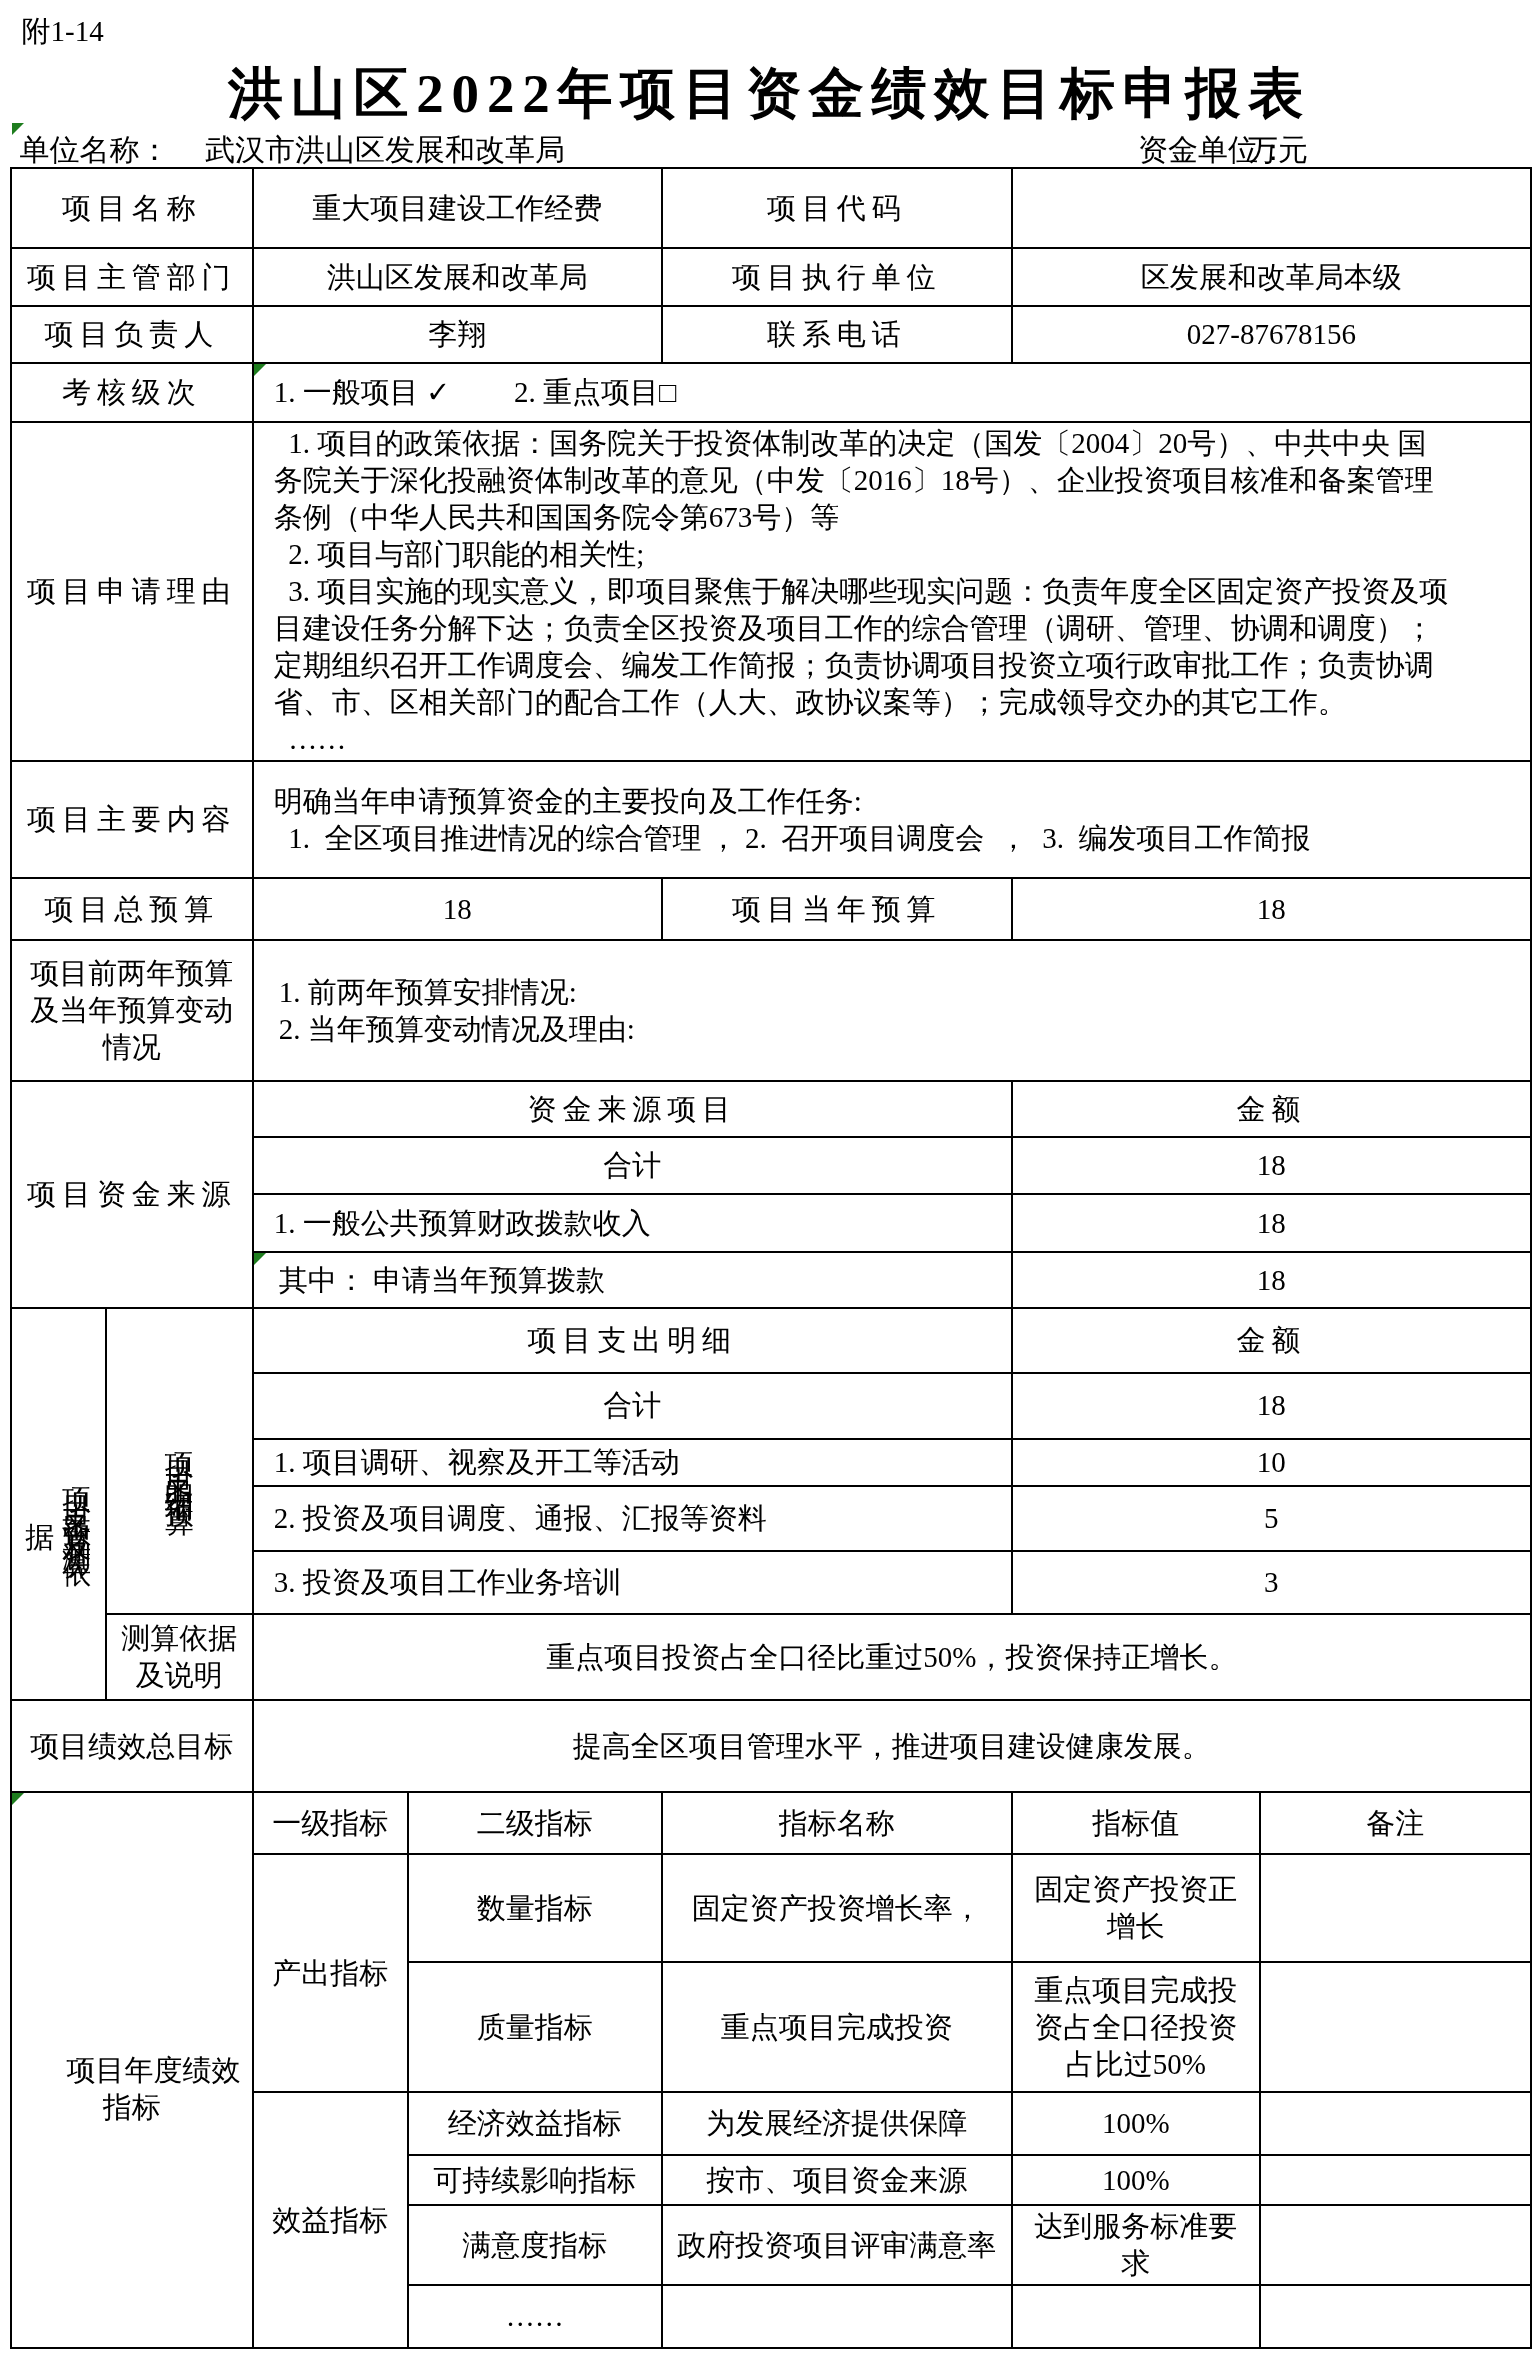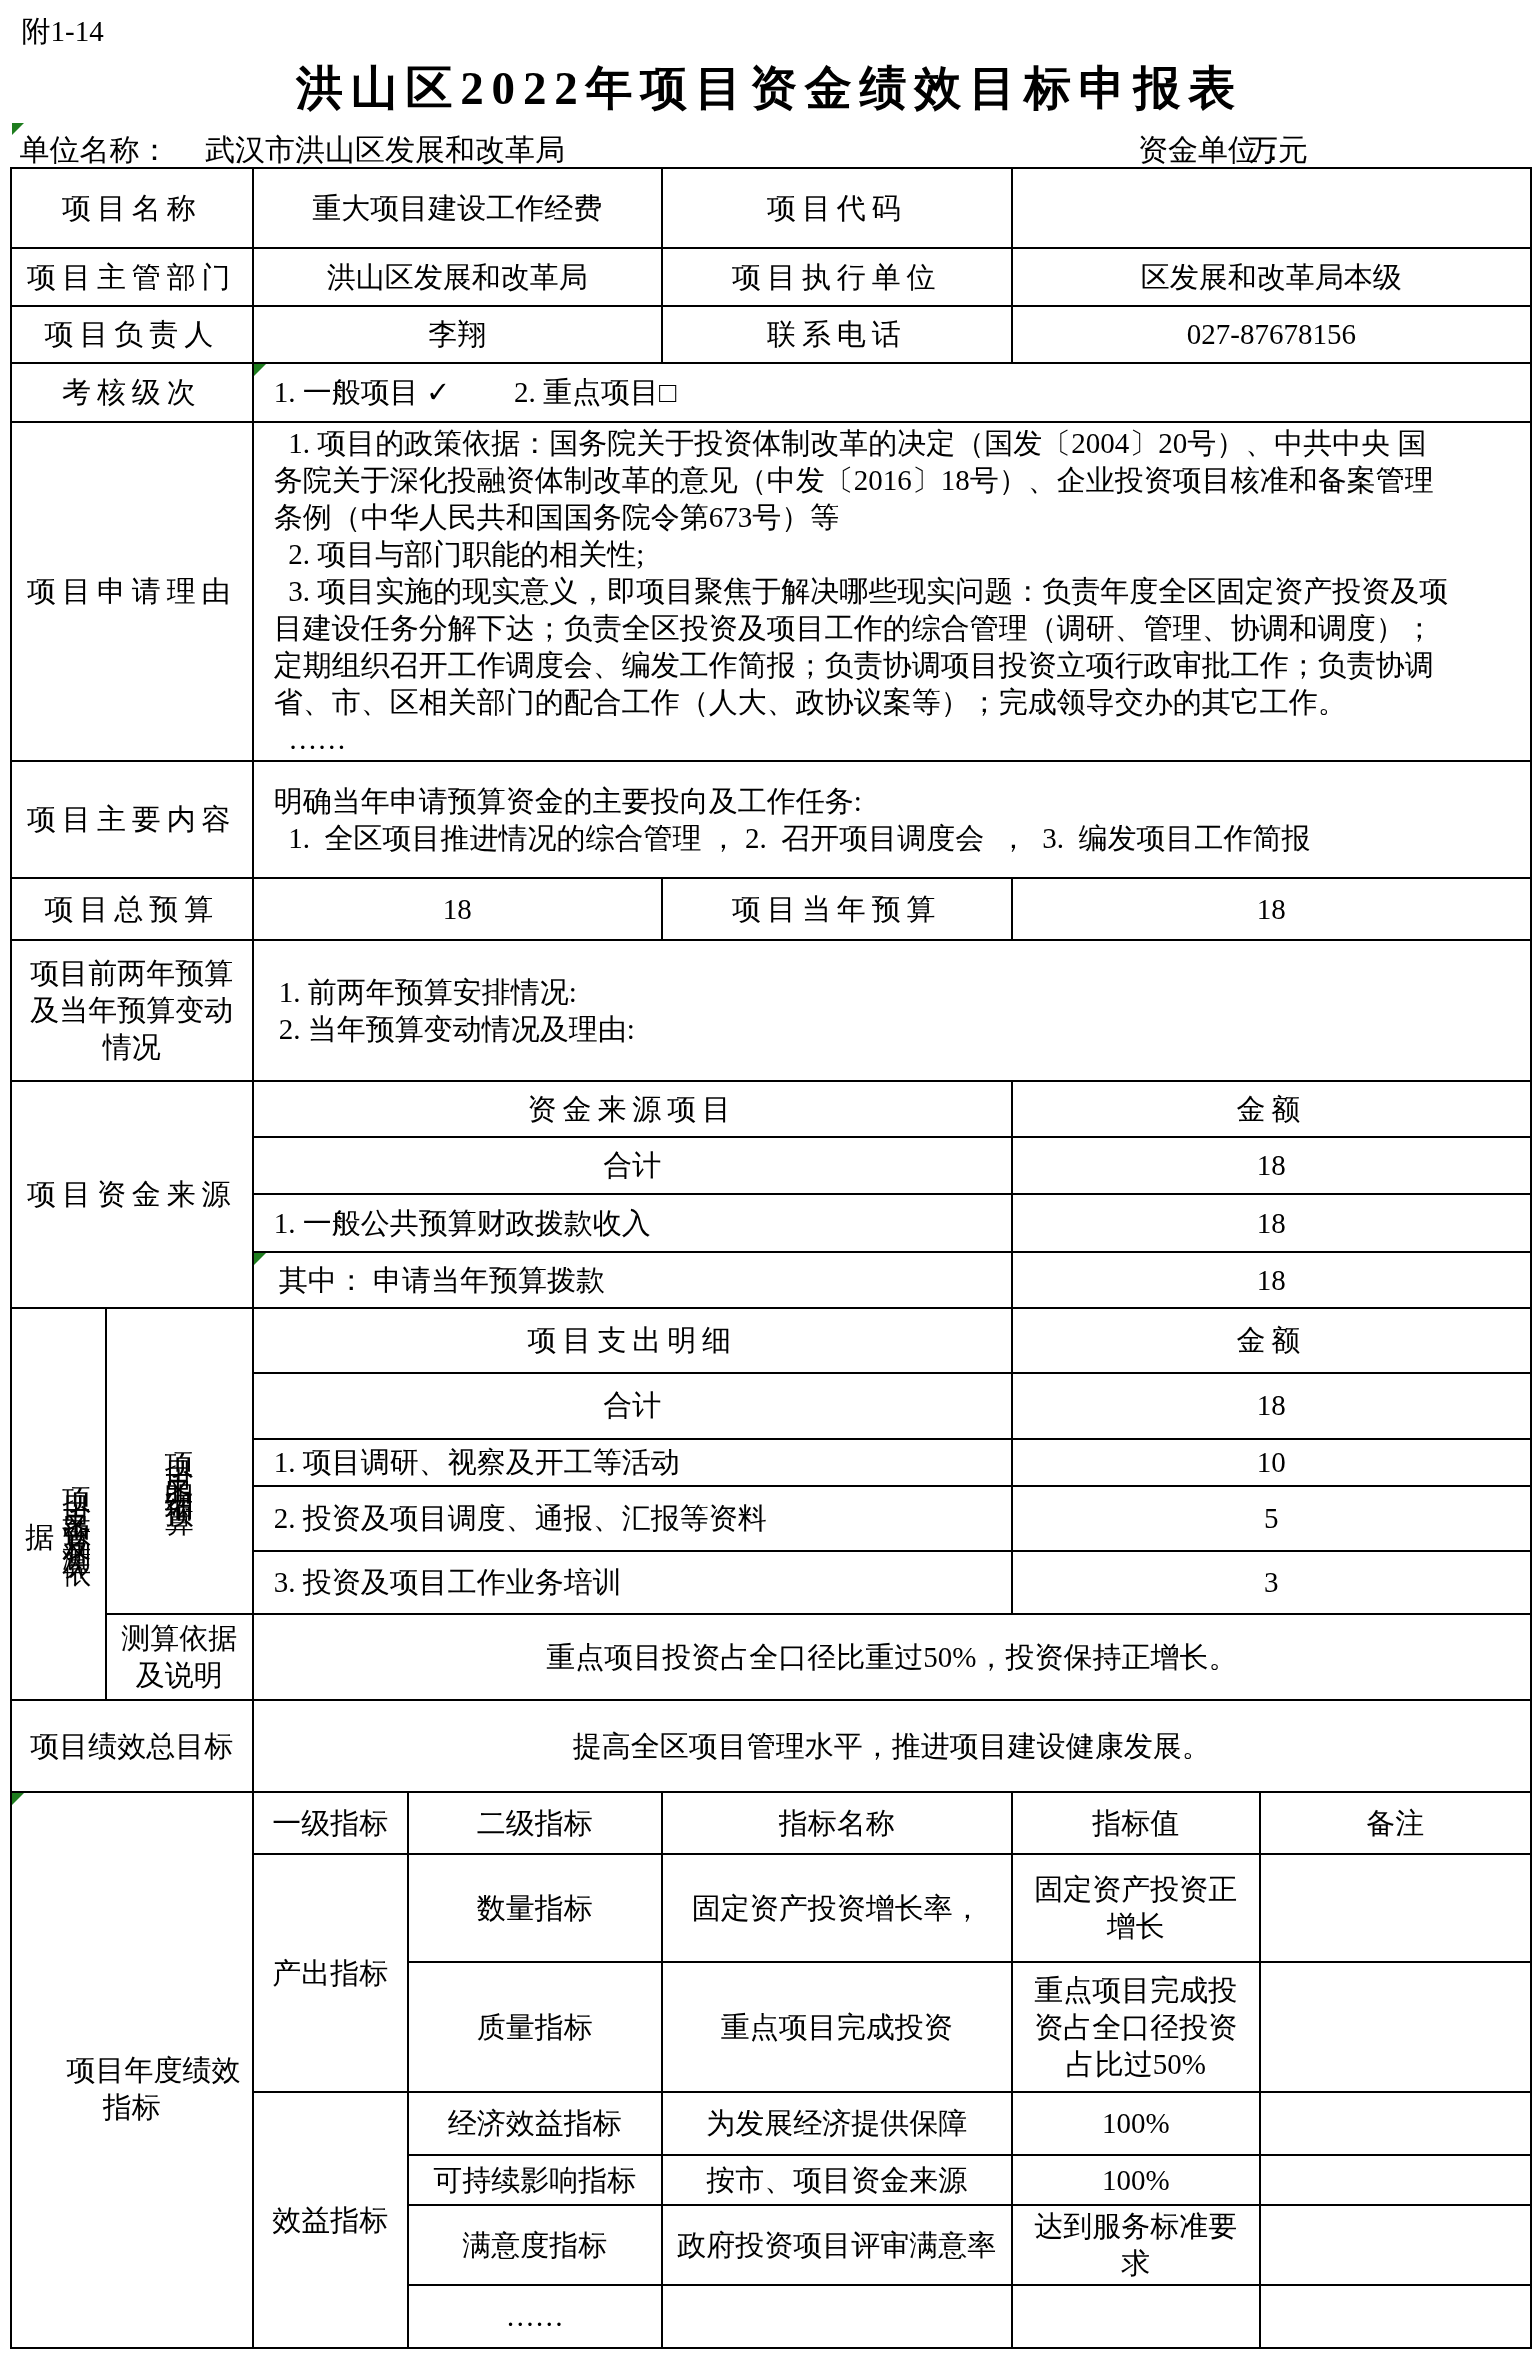--- a/index.html
+++ b/index.html
@@ -4,21 +4,21 @@
 <style>
   * { margin:0; padding:0; box-sizing:border-box; }
   html,body { background:#fff; }
   body {
     width:1539px; height:2377px; position:relative;
     font-family:"Liberation Serif","DejaVu Serif",serif;
     color:#000; overflow:hidden;
   }
   .attach { position:absolute; left:21.5px; top:11.7px; font-size:29px; }
   .title  { position:absolute; left:0; top:57px; width:100%; text-align:center;
-            font-size:47px; font-weight:bold; letter-spacing:7.8px; }
+            font-size:55px; font-weight:bold; letter-spacing:7.8px; }
   .unitrow { position:absolute; top:130px; left:0; width:100%; height:33px; font-size:30px; }
   .unit-label { position:absolute; left:19.5px; }
   .unit-value { position:absolute; left:205px; }
   .fund-label { position:absolute; left:1138px; }
   .fund-value { position:absolute; left:1248px; }
 
   table.form { position:absolute; left:9.8px; top:167px; width:1519px;
                border-collapse:collapse; table-layout:fixed;
                border:2.9px solid #000; }
   td { border:2px solid #000; border-top-width:2.9px; border-bottom-width:2.9px;

